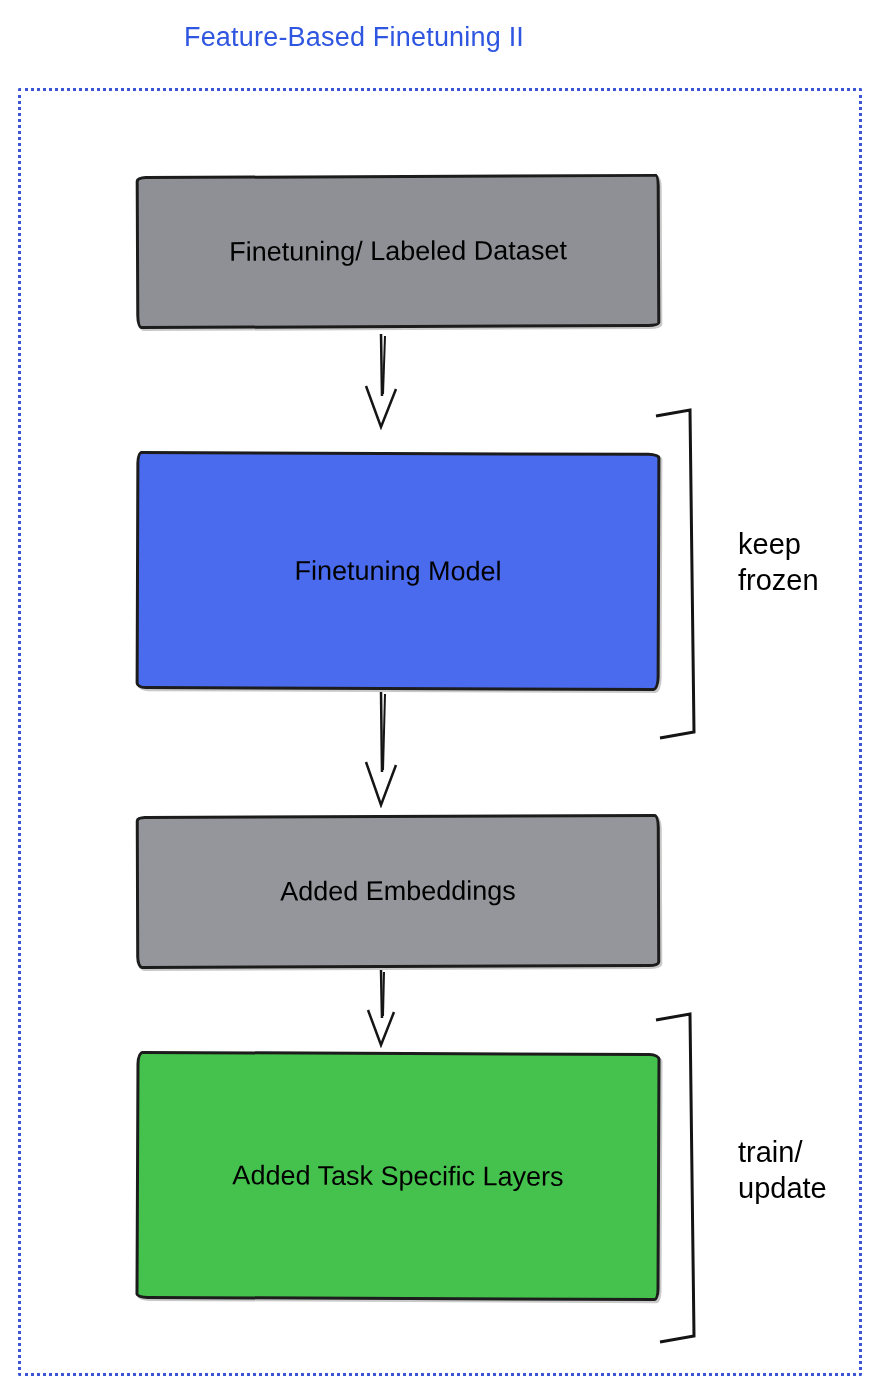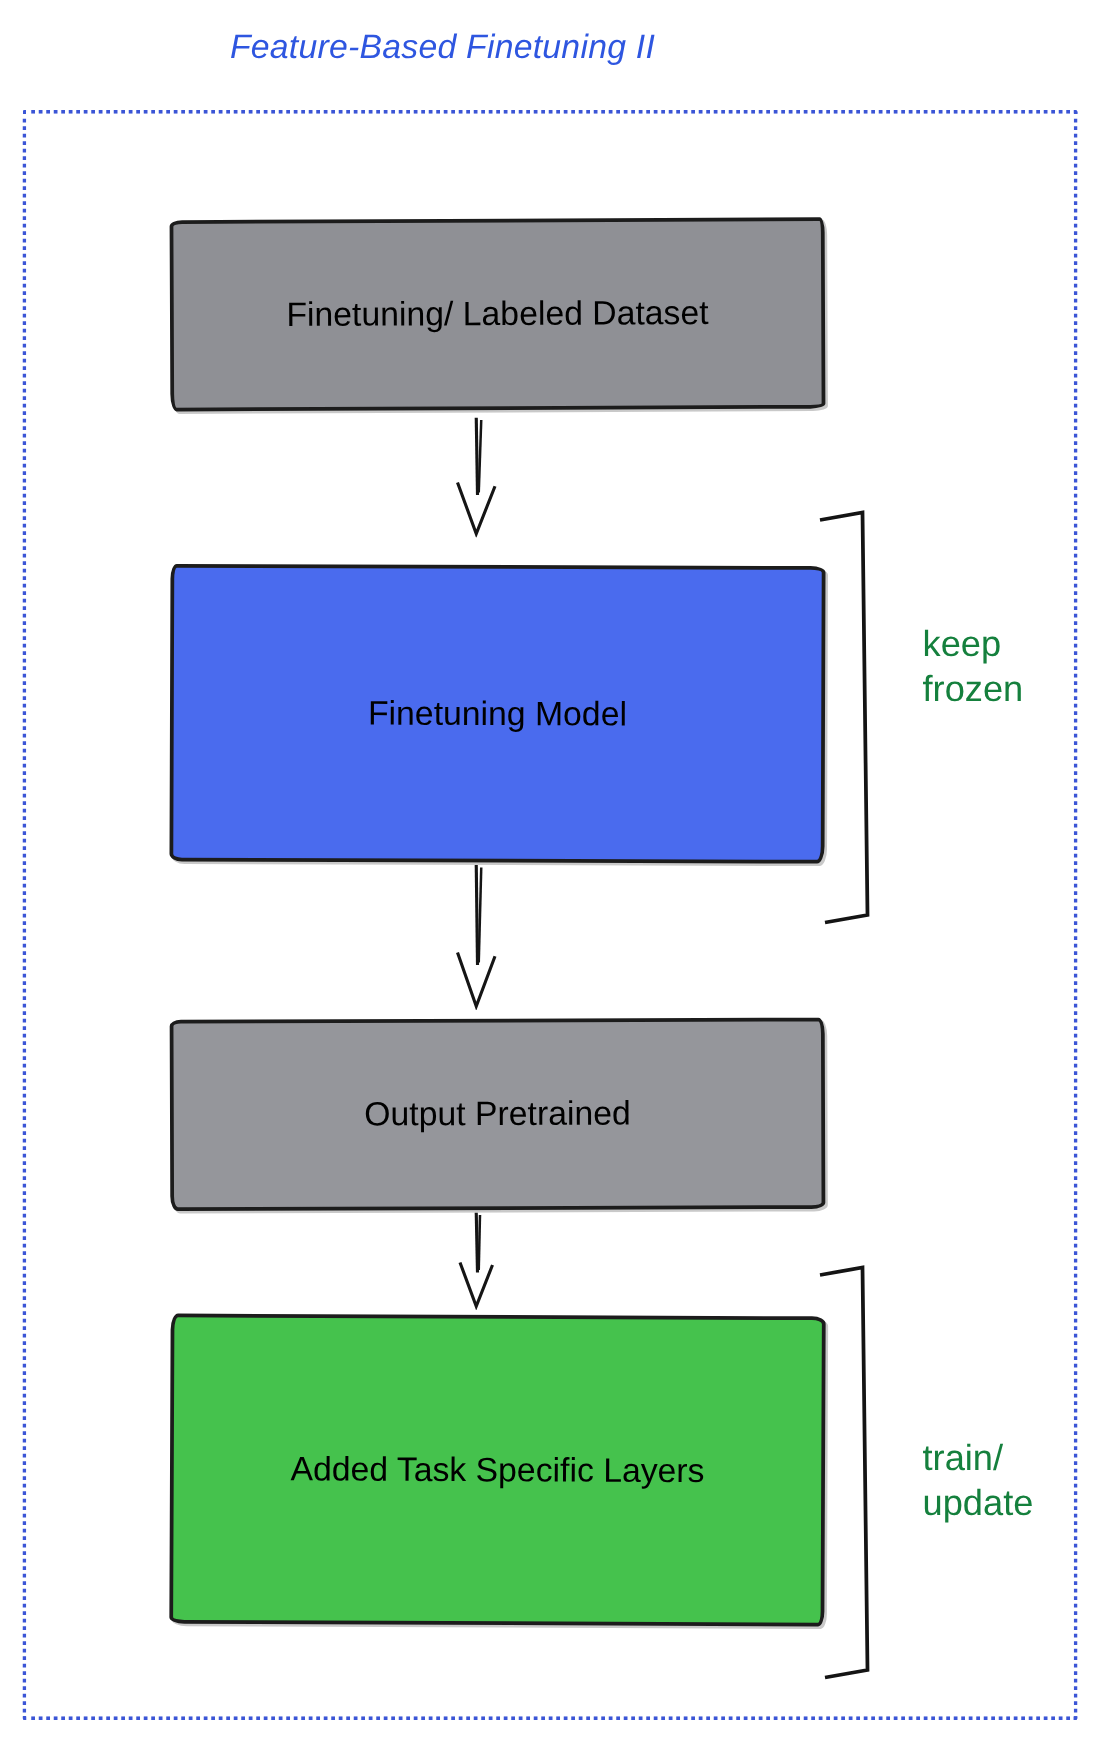--- a/index.html
+++ b/index.html
@@ -16,21 +16,20 @@
     overflow: hidden;
   }
   .diagram-title {
     position: absolute;
     top: 22px;
     left: 0;
     width: 708px;
     text-align: center;
     font-size: 27px;
     letter-spacing: 0.2px;
-    font-style: italic;
   }
   .dotted-frame {
     position: absolute;
     left: 18px;
     top: 88px;
     width: 838px;
     height: 1282px;
     border: 3px dotted #3b55d6;
     border-radius: 2px;
   }
@@ -78,24 +77,25 @@
   .bracket {
     position: absolute;
     left: 652px;
   }
   .side-label {
     position: absolute;
     left: 738px;
     width: 130px;
     font-size: 29px;
     line-height: 1.25;
-    color: #15803d;
+    color: #000000;
+    margin-top: 28px;
   }
   .side-label-1 { top: 498px; }
-  .side-label-2 { top: 1149px; }
+  .side-label-2 { top: 1106px; }
 </style>
 </head>
 <body>
 
 <div class="canvas">
 
   <div class="diagram-title" style="color: rgb(46, 86, 224);">Feature-Based Finetuning II</div>
 
   <div class="dotted-frame"></div>
 
@@ -118,21 +118,21 @@
   </svg>
   <div class="side-label side-label-1">keep frozen</div>
 
   <svg class="arrow" style="top:692px;" width="44" height="116" viewBox="0 0 44 116">
     <path d="M21 0 L22 80" stroke="#151515" stroke-width="2.5" fill="none"></path>
     <path d="M25 2 L23 78" stroke="#151515" stroke-width="2" fill="none"></path>
     <path d="M6 70 L21 113 L36 73" stroke="#151515" stroke-width="2.5" fill="none" stroke-linejoin="miter"></path>
   </svg>
 
   <div class="node node-3" style="background: rgb(149, 150, 155);">
-    <span>Output Pretrained</span>
+    <span>Added Embeddings</span>
   </div>
 
   <svg class="arrow" style="top:970px;" width="44" height="78" viewBox="0 0 44 78">
     <path d="M21 0 L22 48" stroke="#151515" stroke-width="2.5" fill="none"></path>
     <path d="M24 2 L23 46" stroke="#151515" stroke-width="2" fill="none"></path>
     <path d="M8 40 L21 75 L34 42" stroke="#151515" stroke-width="2.5" fill="none" stroke-linejoin="miter"></path>
   </svg>
 
   <div class="node node-4" style="background: rgb(69, 194, 77);">
     <span>Added Task Specific Layers</span>

